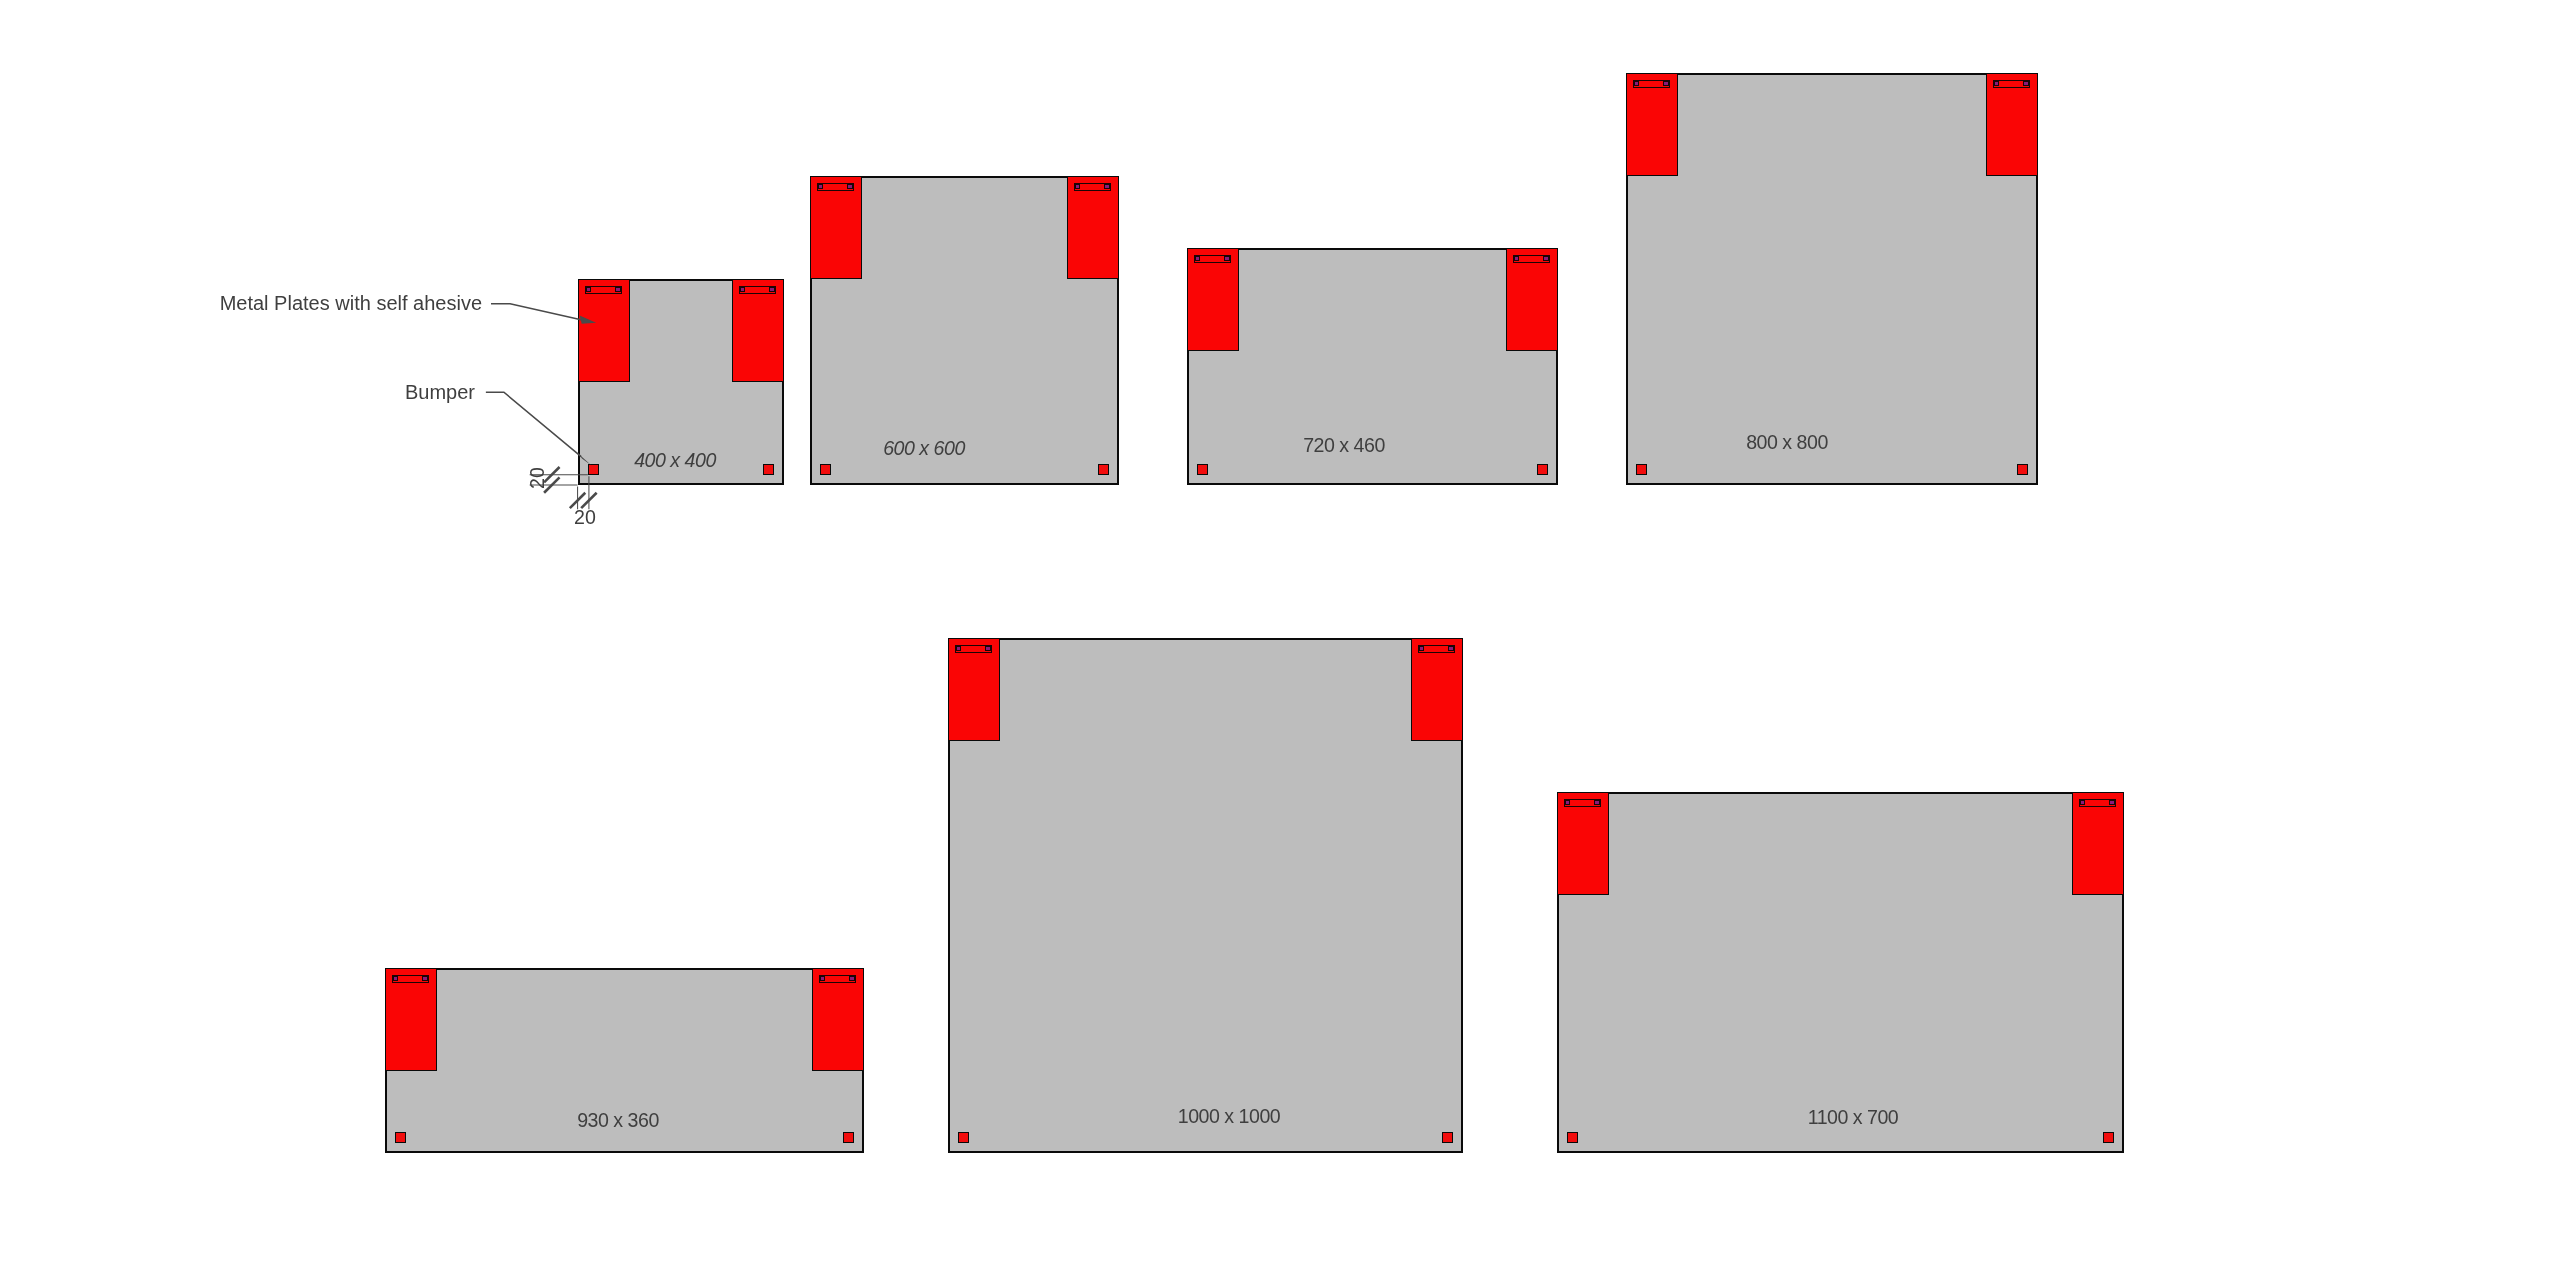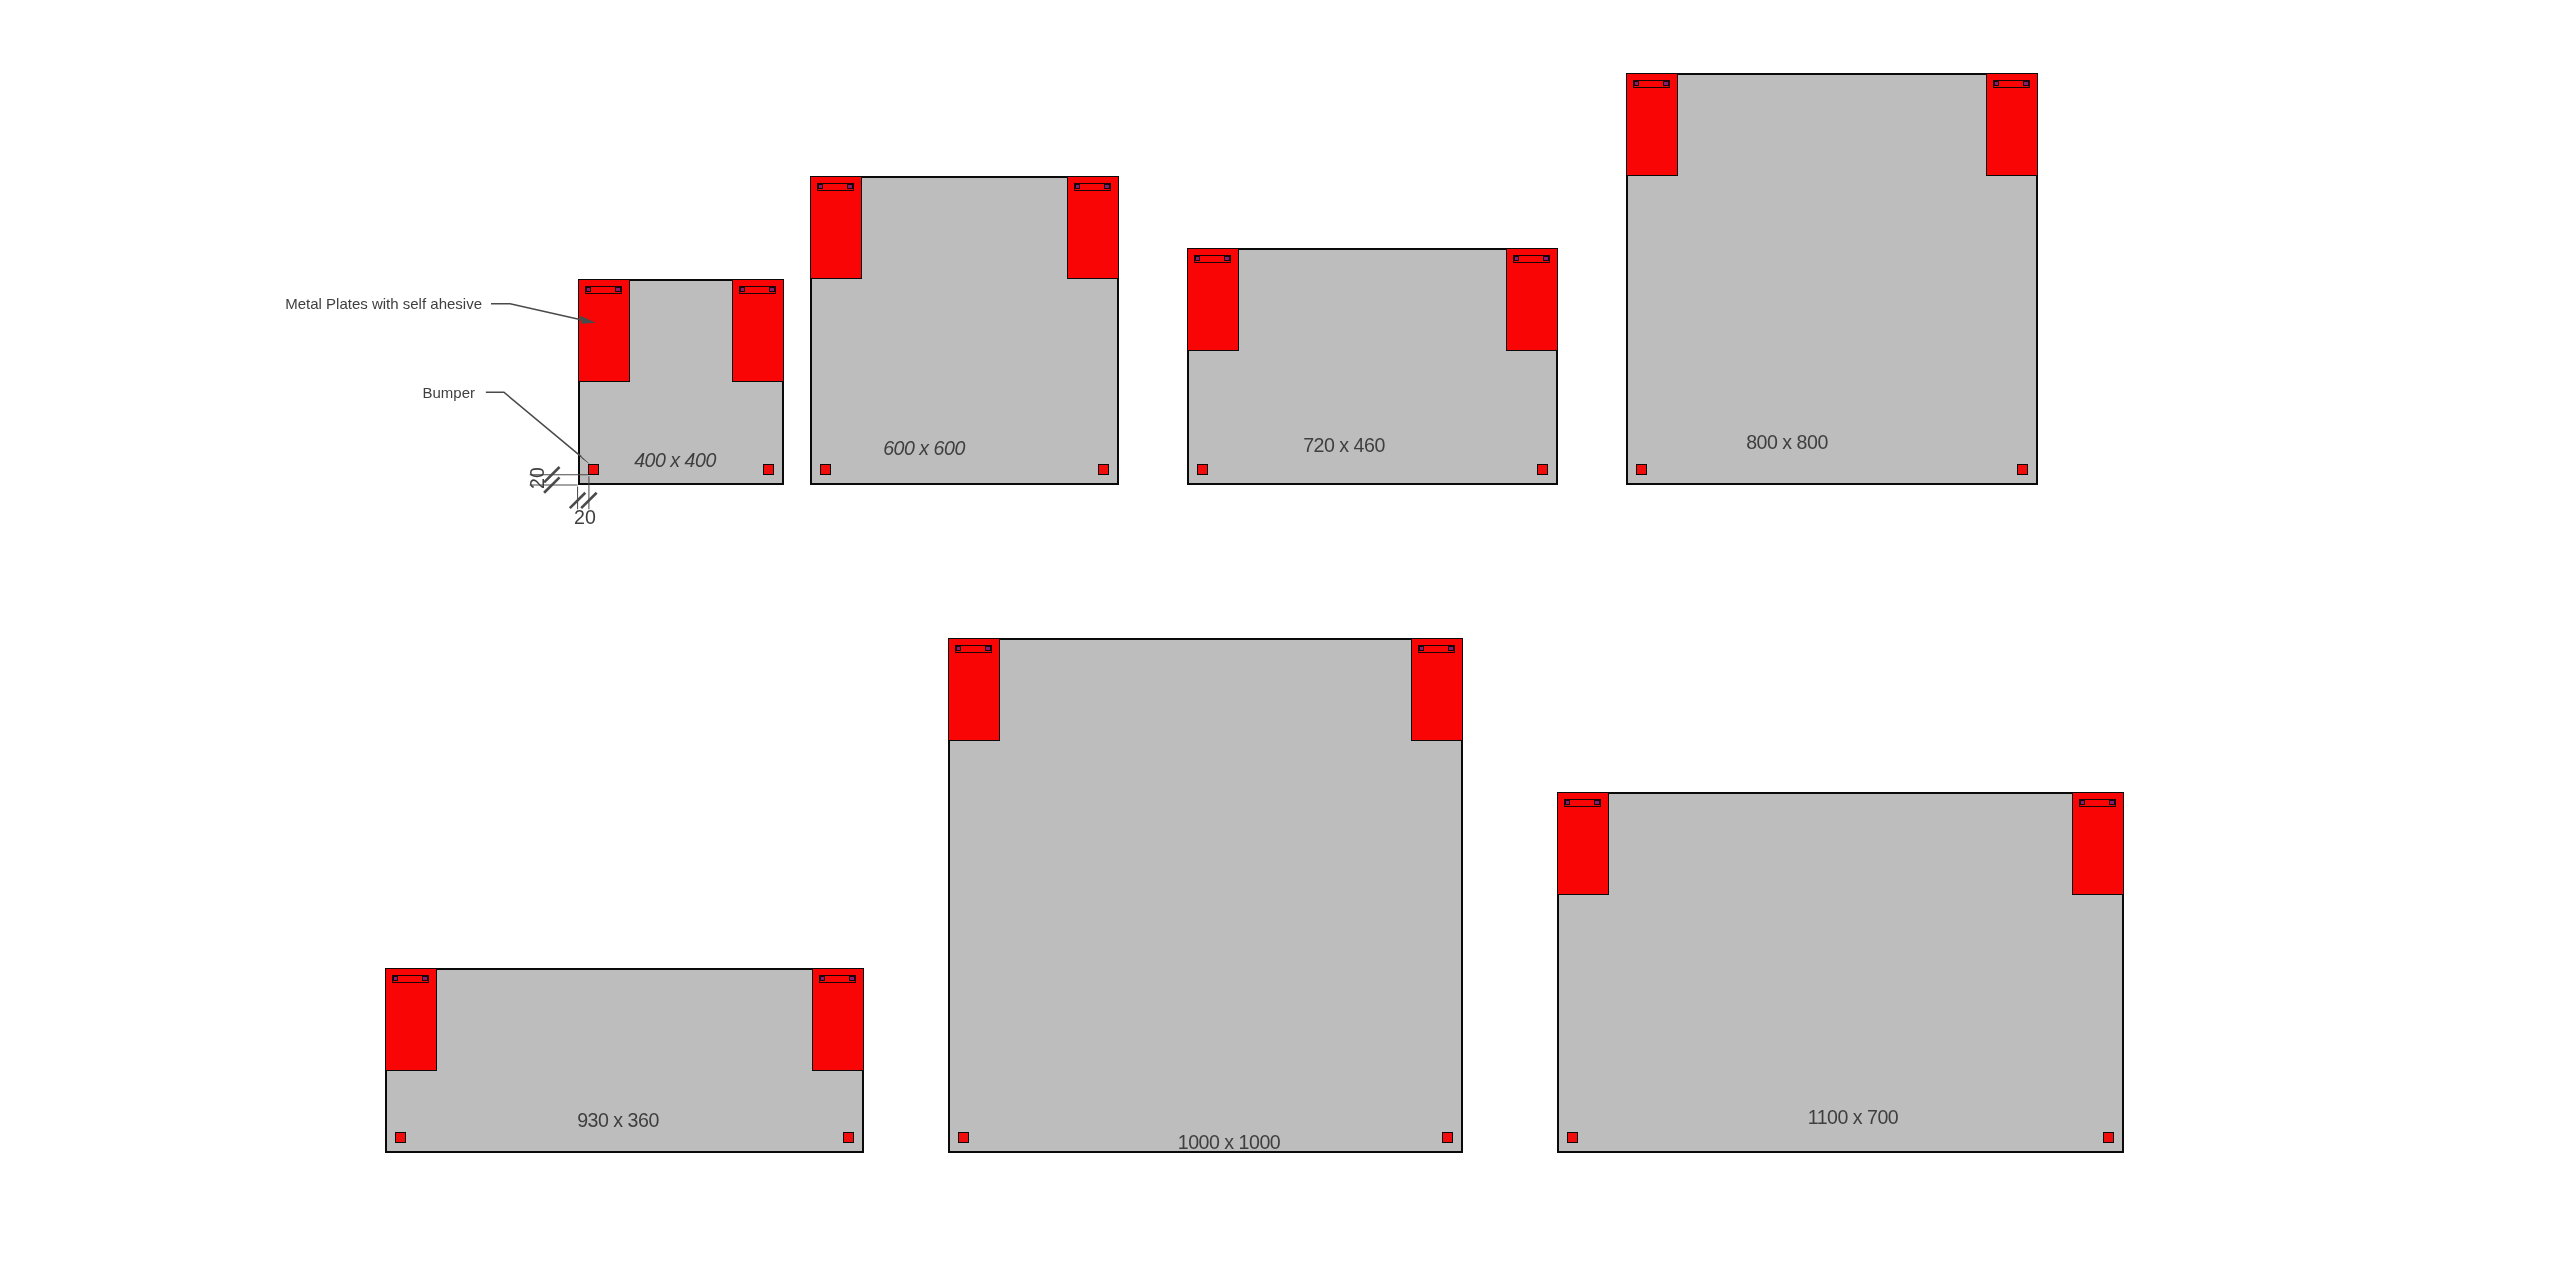--- a/index.html
+++ b/index.html
@@ -40,21 +40,21 @@
     border:1.5px solid var(--outline,#0A0A0A);
   }
   .bumper.left{left:8.2px}
   .bumper.right{right:8.2px}
   .size-label{
     position:absolute;transform:translate(-50%,-50%);
     color:var(--text,#3F3F3F);font-size:19.6px;letter-spacing:-0.5px;white-space:nowrap;
   }
   .callout{
     position:absolute;transform:translate(-100%,-50%);
-    color:var(--text,#3F3F3F);font-size:15px;white-space:nowrap;
+    color:var(--text,#3F3F3F);font-size:20px;white-space:nowrap;
   }
   #metal-plates-label{left:482px;top:303px}
   #bumper-label{left:475px;top:392px}
   .dim-label{
     position:absolute;color:var(--text,#3F3F3F);font-size:19.6px;white-space:nowrap;
   }
   #dim-label-left{left:537px;top:478px;transform:translate(-50%,-50%) rotate(-90deg)}
   #dim-label-bottom{left:585px;top:517px;transform:translate(-50%,-50%)}
   line,polyline{stroke:var(--leader-line,#4A4A4A)}
   polygon{fill:var(--leader-line,#4A4A4A)}
@@ -159,21 +159,21 @@
         </div>
         <div class="plate right">
           <div class="slot">
             <div class="cap l"></div>
             <div class="cap r"></div>
           </div>
         </div>
         <div class="bumper left"></div>
         <div class="bumper right"></div>
       </div>
-      <div class="size-label" style="left: 1229px; top: 1116px; margin-top: 26px;">1000 x 1000</div>
+      <div class="size-label" style="left: 1229px; top: 1116px;">1000 x 1000</div>
       <div class="panel" style="left: 1557px; top: 792px; width: 567px; height: 361px;">
         <div class="plate left">
           <div class="slot">
             <div class="cap l"></div>
             <div class="cap r"></div>
           </div>
         </div>
         <div class="plate right">
           <div class="slot">
             <div class="cap l"></div>

